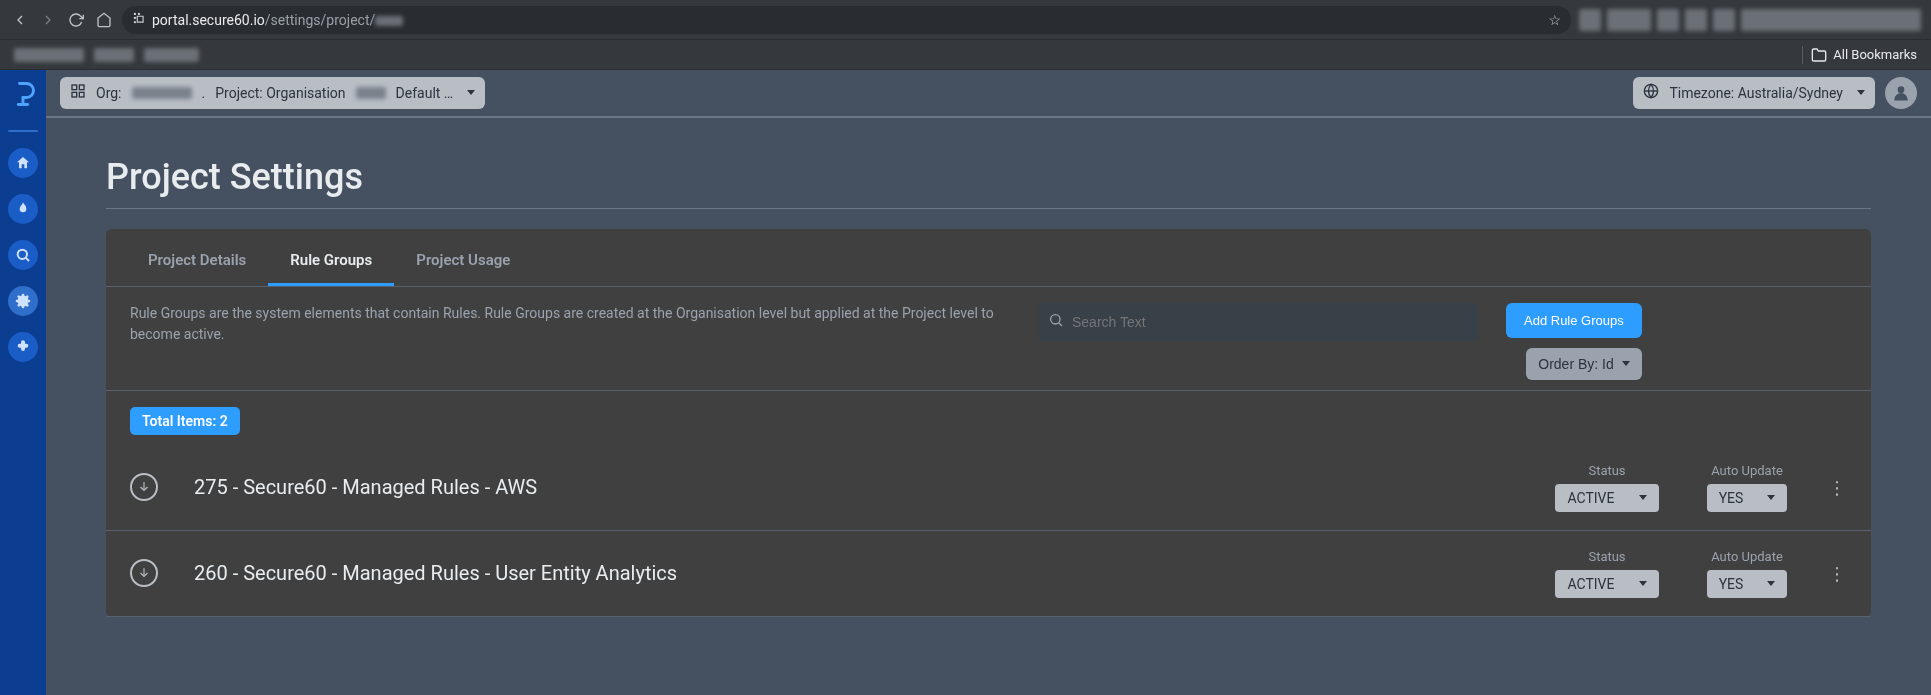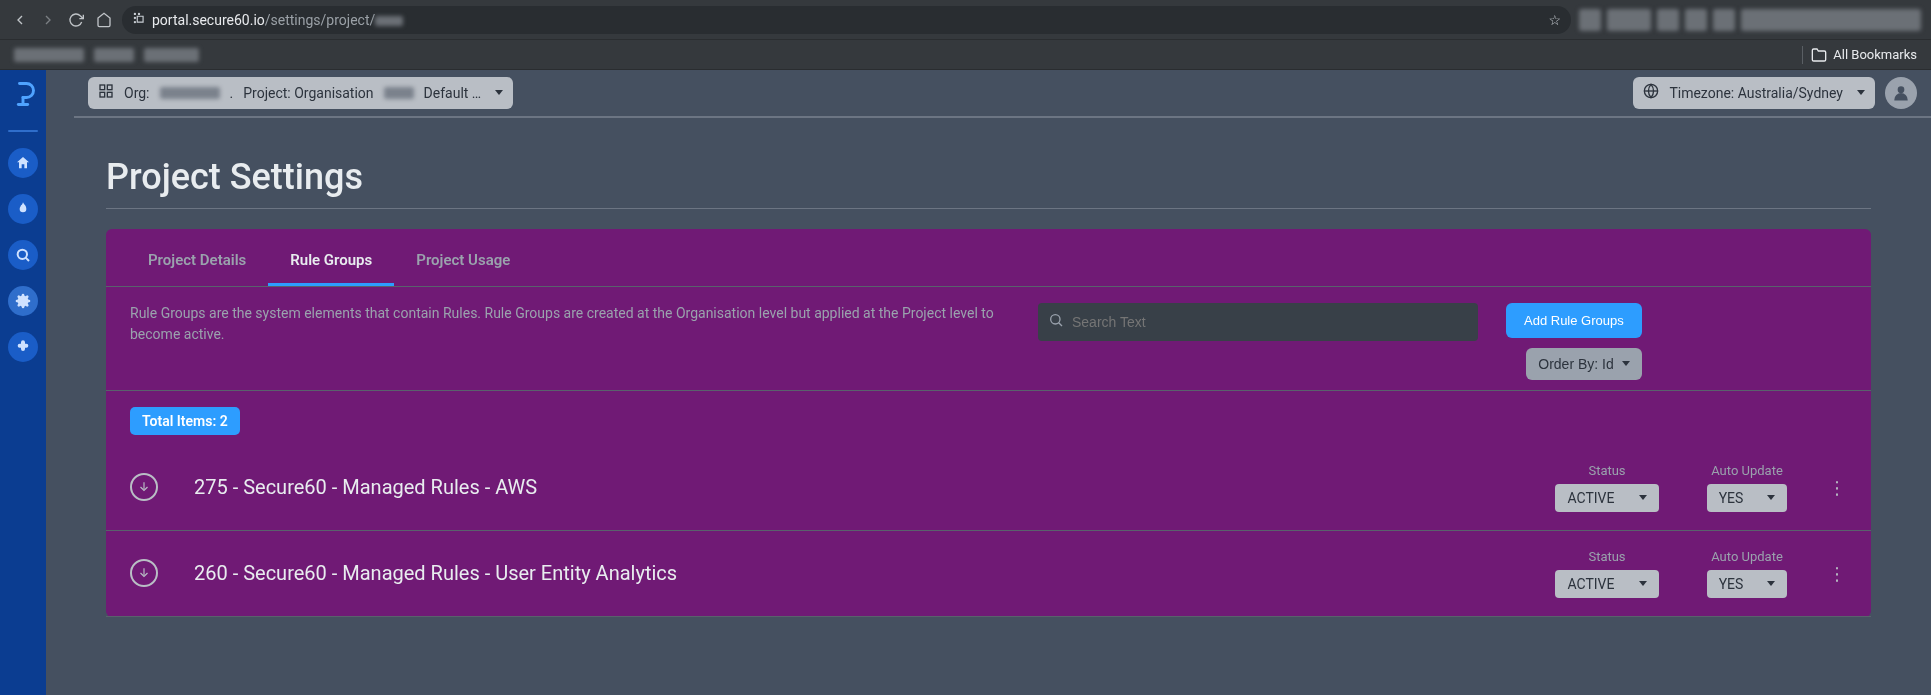--- a/index.html
+++ b/index.html
@@ -145,21 +145,20 @@
     flex-direction: column;
     height: 100%;
   }
   .topbar {
     height: 52px;
     display: flex;
     align-items: center;
     padding: 0 14px;
     gap: 10px;
     border-bottom: 2px solid #6c7583;
-    margin-left: 28px;
   }
   .context-pill {
     background: #b9bec5;
     color: #2c333d;
     border-radius: 6px;
     height: 32px;
     display: flex;
     align-items: center;
     padding: 0 10px;
     font-size: 14px;
@@ -198,21 +197,21 @@
   }
   .page-title {
     color: #e8ecef;
     font-size: 36px;
     font-weight: 500;
     border-bottom: 1px solid #6c7583;
     padding-bottom: 10px;
   }
 
   .panel {
-    background: #701a75;
+    background: #404040;
     border-radius: 6px;
     margin-top: 20px;
     padding: 0;
   }
 
   .tabs {
     display: flex;
     border-bottom: 1px solid #59616c;
     padding: 0 20px;
   }

